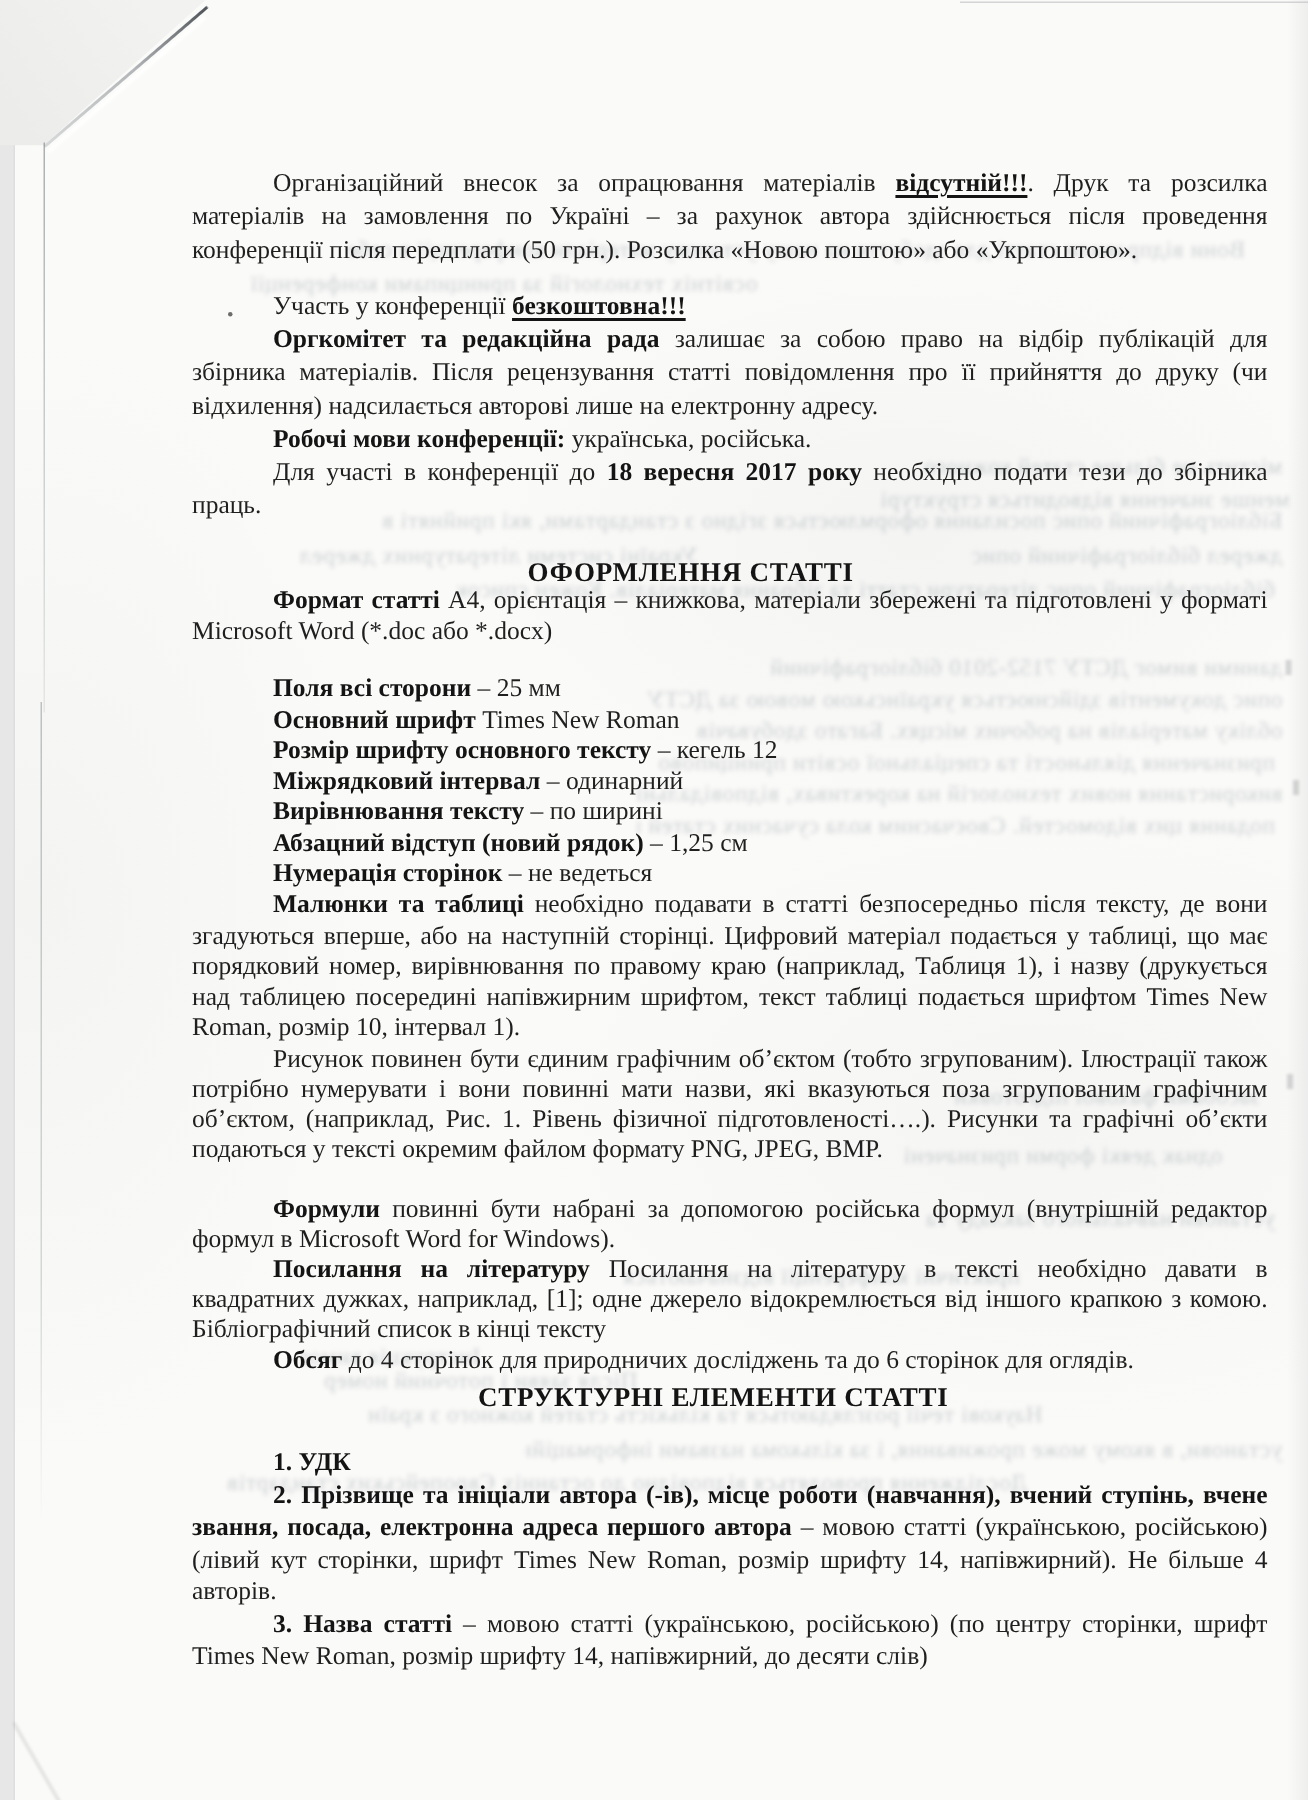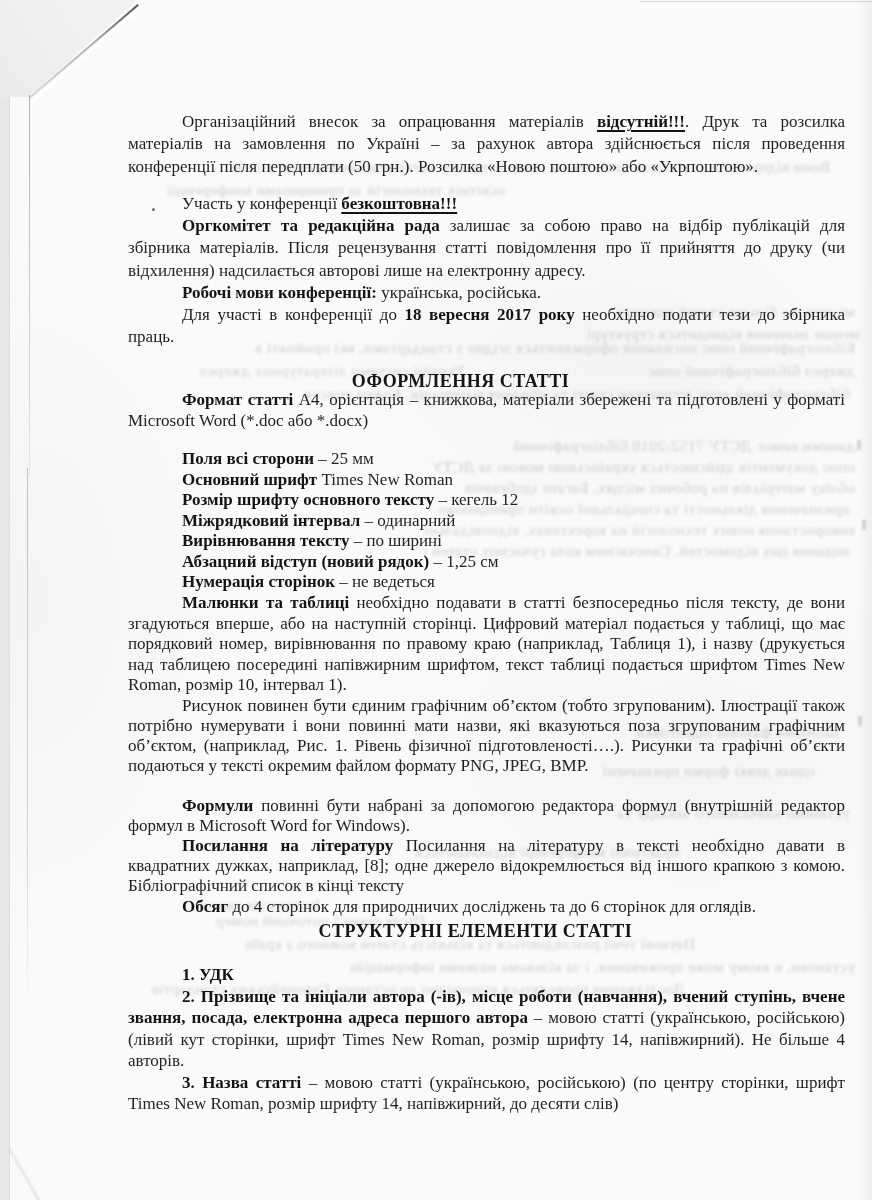--- a/index.html
+++ b/index.html
@@ -130,22 +130,22 @@
     <p id="p7" class="para indent lh208"><b>Формат статті</b><span> А4, орієнтація – книжкова, матеріали збережені та підготовлені у форматі Microsoft Word (*.doc або *.docx)</span></p>
     <p id="s1" class="para single indent lh206"><b>Поля всі сторони</b><span> – 25 мм</span></p>
     <p id="s2" class="para single indent lh206"><b>Основний шрифт</b><span> Times New Roman</span></p>
     <p id="s3" class="para single indent lh206"><b>Розмір шрифту основного тексту</b><span> – кегель 12</span></p>
     <p id="s4" class="para single indent lh206"><b>Міжрядковий інтервал</b><span> – одинарний</span></p>
     <p id="s5" class="para single indent lh206"><b>Вирівнювання тексту</b><span> – по ширині</span></p>
     <p id="s6" class="para single indent lh206"><b>Абзацний відступ (новий рядок)</b><span> – 1,25 см</span></p>
     <p id="s7" class="para single indent lh206"><b>Нумерація сторінок</b><span> – не ведеться</span></p>
     <p id="p8" class="para indent lh206"><b>Малюнки та таблиці</b><span> необхідно подавати в статті безпосередньо після тексту, де вони згадуються вперше, або на наступній сторінці. Цифровий матеріал подається у таблиці, що має порядковий номер, вирівнювання по правому краю (наприклад, Таблиця 1), і назву (друкується над таблицею посередині напівжирним шрифтом, текст таблиці подається шрифтом Times New Roman, розмір 10, інтервал 1).</span></p>
     <p id="p9" class="para indent lh20"><span>Рисунок повинен бути єдиним графічним об’єктом (тобто згрупованим). Ілюстрації також потрібно нумерувати і вони повинні мати назви, які вказуються поза згрупованим графічним об’єктом, (наприклад, Рис. 1. Рівень фізичної підготовленості….). Рисунки та графічні об’єкти подаються у тексті окремим файлом формату PNG, JPEG, BMP.</span></p>
-    <p id="p10" class="para indent lh20"><b>Формули</b><span> повинні бути набрані за допомогою редактора формул (внутрішній редактор формул в Microsoft Word for Windows).</span></p>
-    <p id="p11" class="para indent lh20"><b>Посилання на літературу</b><span> Посилання на літературу в тексті необхідно давати в квадратних дужках, наприклад, [8]; одне джерело відокремлюється від іншого крапкою з комою. Бібліографічний список в кінці тексту</span></p>
+    <p id="p10" class="para indent lh20"><b>Формули</b><span> повинні бути набрані за допомогою російська формул (внутрішній редактор формул в Microsoft Word for Windows).</span></p>
+    <p id="p11" class="para indent lh20"><b>Посилання на літературу</b><span> Посилання на літературу в тексті необхідно давати в квадратних дужках, наприклад, [1]; одне джерело відокремлюється від іншого крапкою з комою. Бібліографічний список в кінці тексту</span></p>
     <p id="p12" class="para single indent"><b>Обсяг</b><span> до 4 сторінок для природничих досліджень та до 6 сторінок для оглядів.</span></p>
 
     <h2 id="h2" class="heading">СТРУКТУРНІ ЕЛЕМЕНТИ СТАТТІ</h2>
 
     <p id="li1" class="para single indent"><b>1. УДК</b></p>
     <p id="li2" class="para indent lh214"><b>2. Прізвище та ініціали автора (-ів), місце роботи (навчання), вчений ступінь, вчене звання, посада, електронна адреса першого автора</b><span> – мовою статті (українською, російською) (лівий кут сторінки, шрифт Times New Roman, розмір шрифту 14, напівжирний). Не більше 4 авторів.</span></p>
     <p id="li3" class="para indent lh214"><b>3. Назва статті</b><span> – мовою статті (українською, російською) (по центру сторінки, шрифт Times New Roman, розмір шрифту 14, напівжирний, до десяти слів)</span></p>
   </div>
 
 </div>

